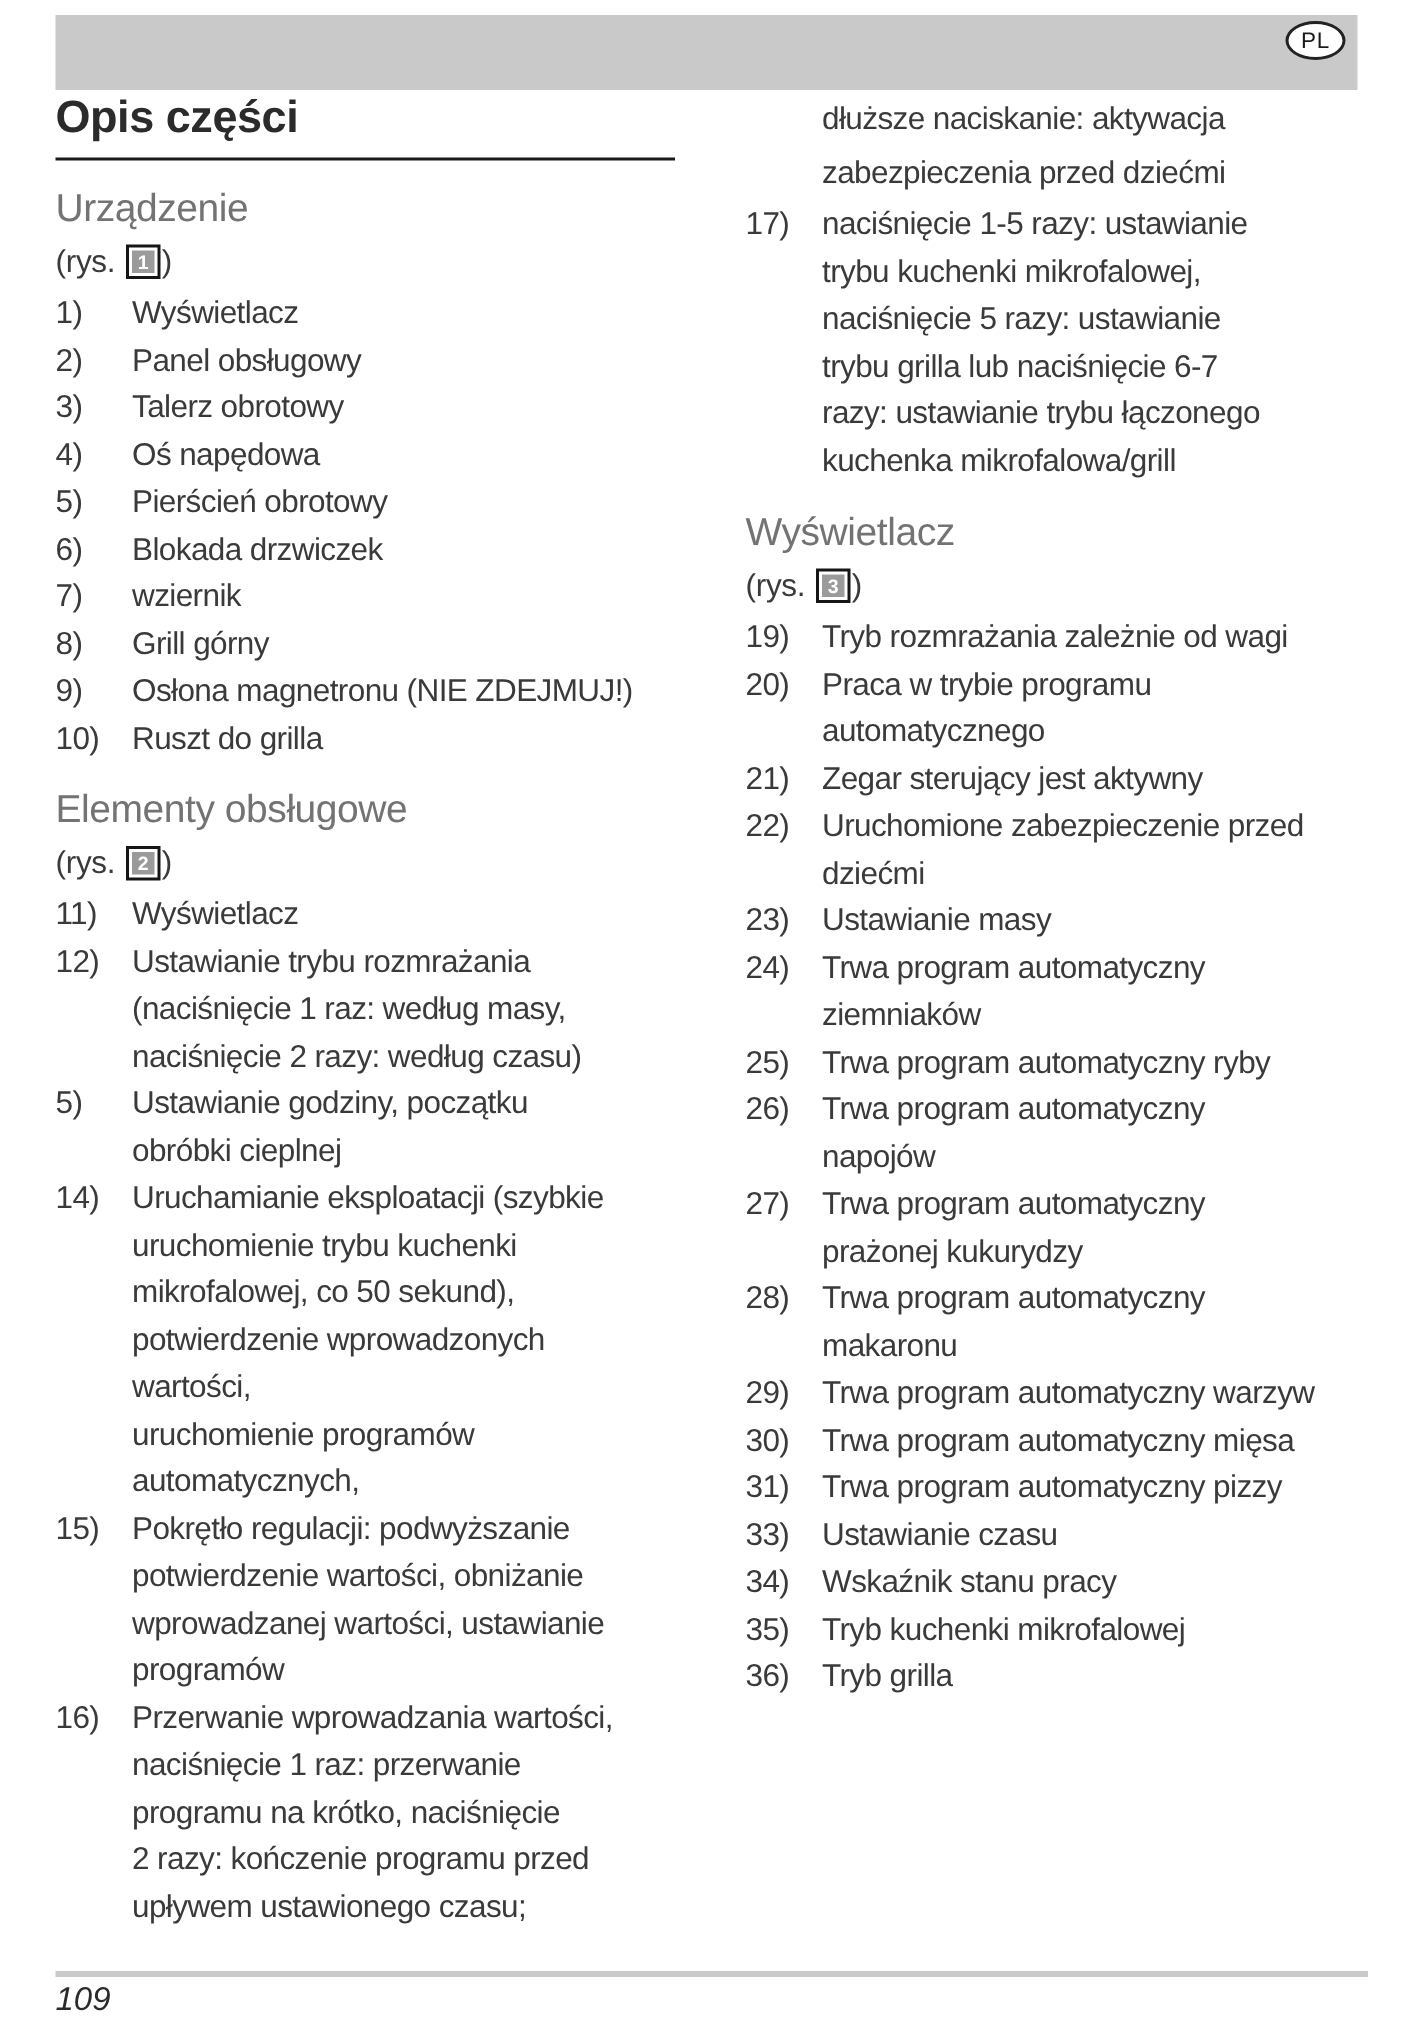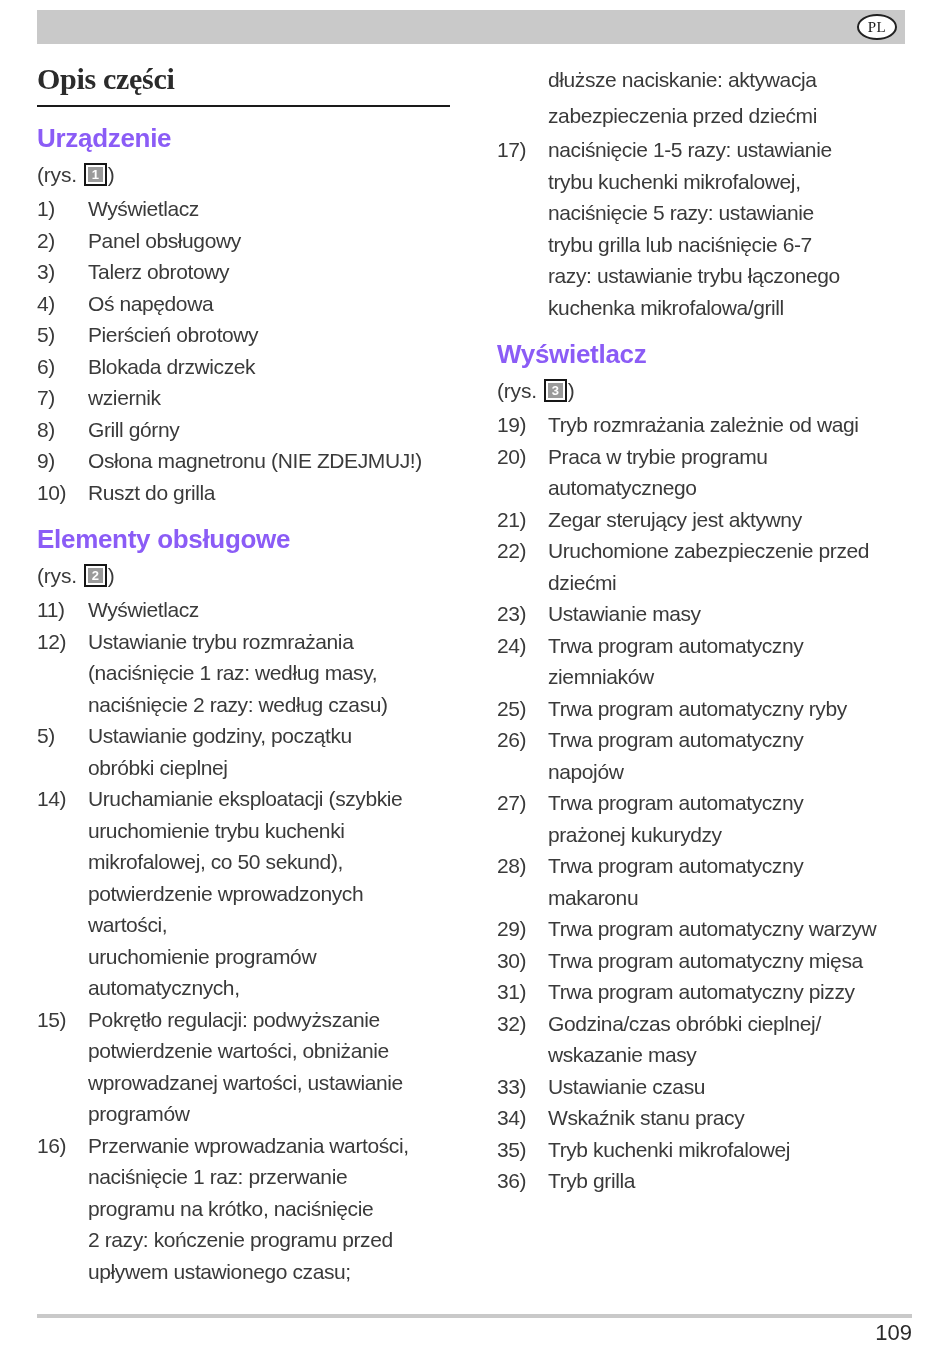--- a/index.html
+++ b/index.html
@@ -3,41 +3,39 @@
 <meta charset="utf-8">
 <style>
   * { margin:0; padding:0; box-sizing:border-box; }
   html,body { background:#ffffff; }
   .page {
     position:relative; width:950px; height:1354px; background:#ffffff;
     font-family:"Liberation Sans","DejaVu Sans",sans-serif; color:#3a3a3a;
     overflow:hidden;
   }
   .header-bar {
-    position:absolute; left:37px; top:10px; width:868px; height:34px;
+    position:absolute; left:37px; top:10px; width:868px; height:50px;
     background:#c9c9c9;
-    font-family:Liberation Serif, serif;
   }
   .pl-badge {
     position:absolute; right:8px; top:4px; width:40px; height:26px;
     background:#ffffff; border:2px solid #222222; border-radius:50%;
     display:flex; align-items:center; justify-content:center;
     font-size:15px; color:#1a1a1a; letter-spacing:0.5px;
   }
   .col { position:absolute; top:62px; width:428px; }
   .col-left  { left:37px; }
   .col-right { left:497px; }
   .doc-title {
     font-size:30px; font-weight:bold; color:#2b2b2b; letter-spacing:-0.3px;
     border-bottom:2px solid #1a1a1a; padding-bottom:9px; margin:0 0 10px 0;
     width:413px;
-    font-family:Liberation Serif, serif;
   }
   .section-heading {
-    font-size:26px; font-weight:bold; color:#8b5cf6; letter-spacing:-0.3px;
+    font-size:26px; font-weight:normal; color:#737373; letter-spacing:-0.3px;
     margin:16px 0 5px 0;
   }
   .fig-line {
     font-size:21px; letter-spacing:-0.2px; margin:0 0 3px 0; height:31px;
     display:flex; align-items:center;text-align:right;
   }
   .fig-badge {
     display:inline-flex; align-items:center; justify-content:center;
     width:23px; height:23px; border:2px solid #161616; background:#ffffff;
     margin:0 1px 0 7px;
@@ -54,22 +52,22 @@
   .item-text { flex:1; white-space:pre-line; }
   .cont {
     margin-left:51px; font-size:21px; line-height:36px;
     letter-spacing:-0.4px; white-space:pre-line;
   }
   .footer-bar {
     position:absolute; left:37px; top:1314px; width:875px; height:4px;
     background:#c9c9c9;
   }
   .page-number {
-    position:absolute; left:37px; top:1320px; width:875px; text-align:right;
-    font-size:22px; color:#2b2b2b;
+    position:absolute; left:37px; top:1320px; width:875px; text-align:left;
+    font-size:22px; color:#2b2b2b;font-style:italic;
   }
 </style>
 </head>
 <body>
 
 <div class="page">
 
   <div class="header-bar">
     <div class="pl-badge">
       <span>PL</span>
@@ -247,25 +245,20 @@
       </div>
       <div class="item">
         <span class="item-num">30)</span>
         <span class="item-text">Trwa program automatyczny mięsa</span>
       </div>
       <div class="item">
         <span class="item-num">31)</span>
         <span class="item-text">Trwa program automatyczny pizzy</span>
       </div>
       <div class="item">
-        <span class="item-num">32)</span>
-        <span class="item-text">Godzina/czas obróbki cieplnej/
-wskazanie masy</span>
-      </div>
-      <div class="item">
         <span class="item-num">33)</span>
         <span class="item-text">Ustawianie czasu</span>
       </div>
       <div class="item">
         <span class="item-num">34)</span>
         <span class="item-text">Wskaźnik stanu pracy</span>
       </div>
       <div class="item">
         <span class="item-num">35)</span>
         <span class="item-text">Tryb kuchenki mikrofalowej</span>

